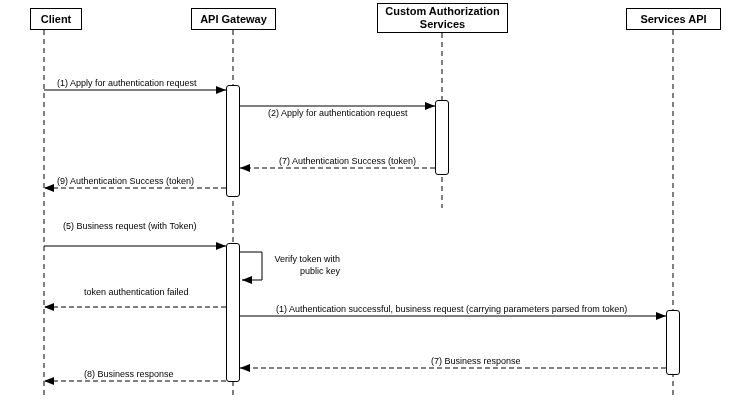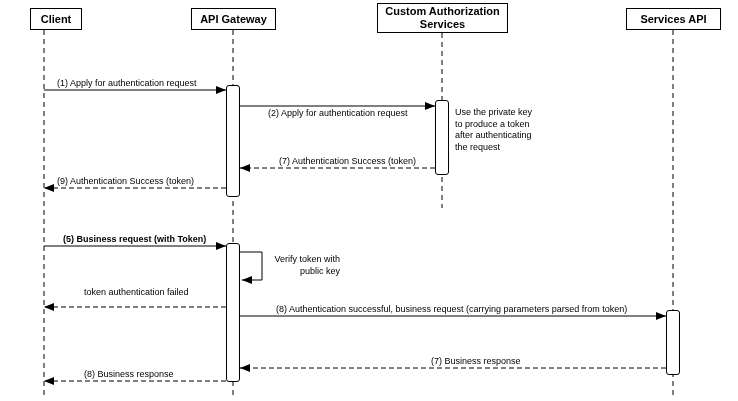--- a/index.html
+++ b/index.html
@@ -77,22 +77,21 @@
 
   <div class="activation" style="left:226px;top:85px;width:14px;height:112px;"></div>
   <div class="activation" style="left:435px;top:100px;width:14px;height:75px;"></div>
   <div class="activation" style="left:226px;top:243px;width:14px;height:139px;"></div>
   <div class="activation" style="left:666px;top:310px;width:14px;height:65px;"></div>
 
   <div class="msg" style="left:57px;top:79px;">(1) Apply for authentication request</div>
   <div class="msg" style="left:268px;top:77px;margin-top:32px;">(2) Apply for authentication request</div>
   <div class="msg" style="left:279px;top:157px;">(7) Authentication Success (token)</div>
   <div class="msg" style="left:57px;top:177px;">(9) Authentication Success (token)</div>
-  <div class="msg" style="left:63px;top:235px;font-weight:bold;">(5) Business request (with Token)</div>
+  <div class="msg" style="left:63px;top:222px;">(5) Business request (with Token)</div>
   <div class="msg wrap" style="left:268px;top:254px;width:72px;text-align:right;">Verify token with public key</div>
   <div class="msg" style="left:84px;top:288px;">token authentication failed</div>
-  <div class="msg" style="left:276px;top:305px;">(8) Authentication successful, business request (carrying parameters parsed from token)</div>
+  <div class="msg" style="left:276px;top:305px;">(1) Authentication successful, business request (carrying parameters parsed from token)</div>
   <div class="msg" style="left:431px;top:357px;">(7) Business response</div>
   <div class="msg" style="left:84px;top:370px;text-align:right;">(8) Business response</div>
 
-  <div class="msg wrap" style="left:455px;top:107px;width:80px;">Use the private key to produce a token after authenticating the request</div>
 
 </div>
 
 </body></html>

